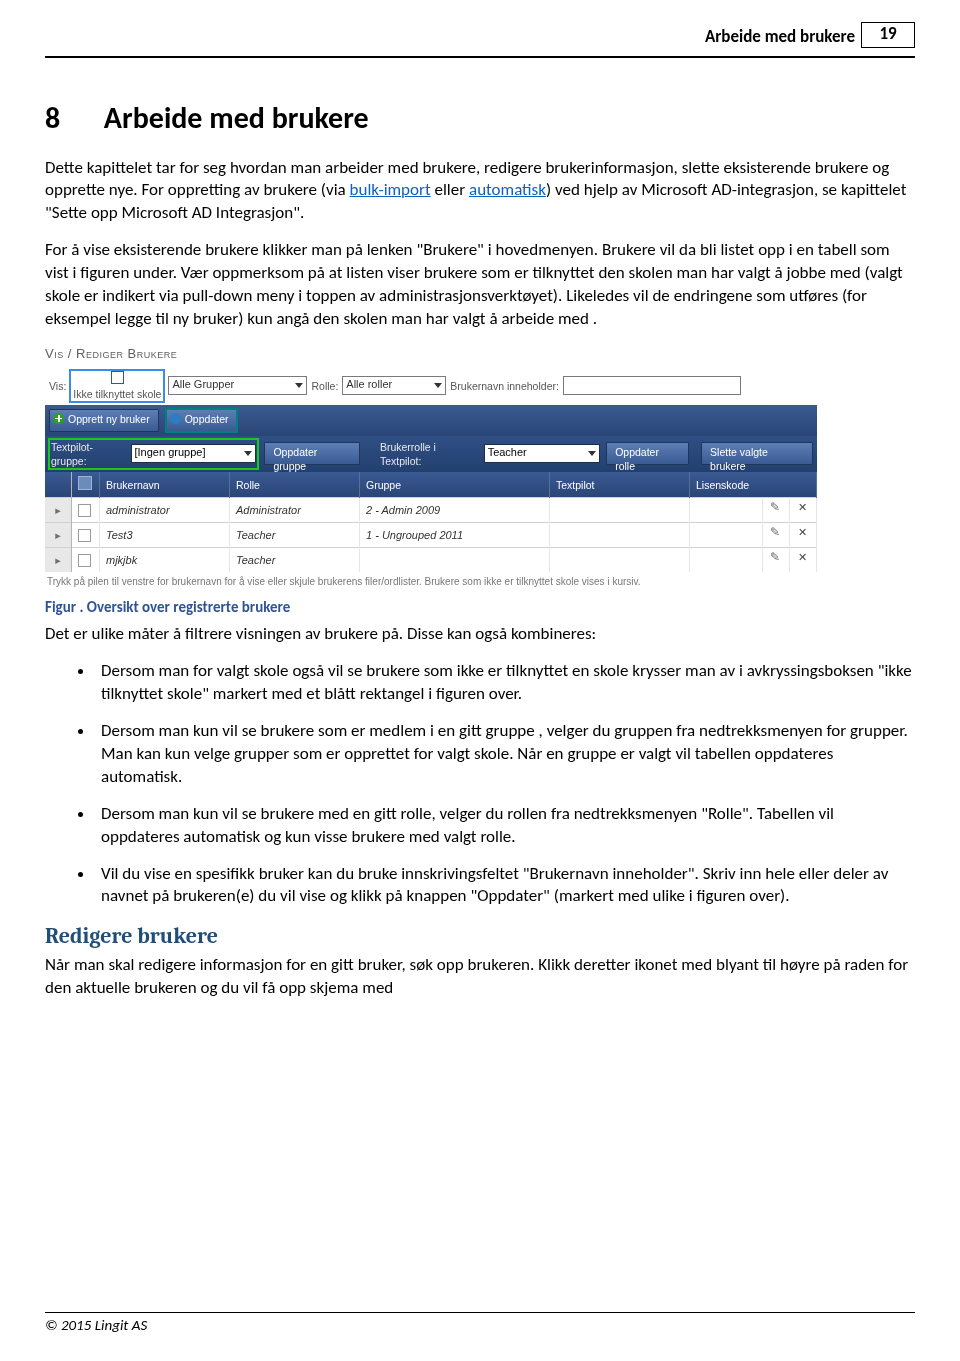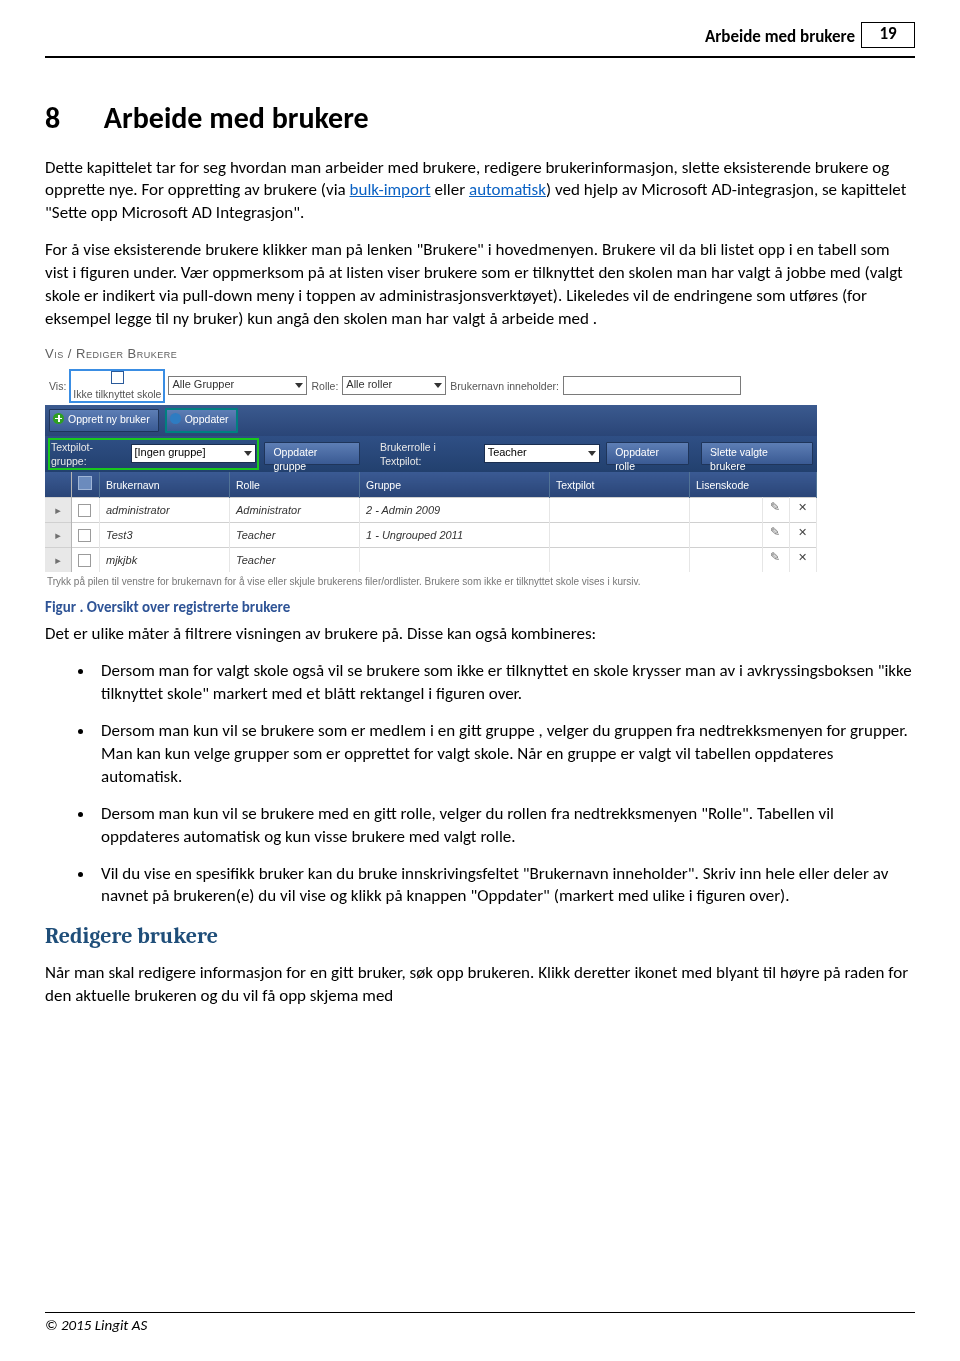--- a/index.html
+++ b/index.html
@@ -413,20 +413,20 @@
 
   <p class="body">Det er ulike måter å filtrere visningen av brukere på. Disse kan også kombineres:</p>
 
   <ul class="bul">
     <li>Dersom man for valgt skole også vil se brukere som ikke er tilknyttet en skole krysser man av i avkryssingsboksen "ikke tilknyttet skole" markert med et blått rektangel i figuren over.</li>
     <li>Dersom man kun vil se brukere som er medlem i en gitt gruppe , velger du gruppen fra nedtrekksmenyen for grupper.  Man kan kun velge grupper som er opprettet for valgt skole. Når en gruppe er valgt vil tabellen oppdateres automatisk.</li>
     <li>Dersom man kun vil se brukere med en gitt rolle, velger du rollen fra nedtrekksmenyen "Rolle". Tabellen vil oppdateres automatisk og kun visse brukere med valgt rolle.</li>
     <li>Vil du vise en spesifikk bruker kan du bruke innskrivingsfeltet  "Brukernavn inneholder". Skriv inn hele eller deler av navnet på brukeren(e) du vil vise og klikk på knappen "Oppdater" (markert med ulike i figuren over).</li>
   </ul>
 
-  <h2 class="sub blue" style="margin-top:6px;margin-bottom:10px;">Redigere brukere</h2>
+  <h2 class="sub blue" style="margin-top:6px;margin-bottom:2px;">Redigere brukere</h2>
   <p class="body" style="margin-bottom:0">Når man skal redigere informasjon for en gitt bruker, søk opp brukeren. Klikk deretter ikonet med blyant til høyre på raden for den aktuelle brukeren og du vil få opp skjema med</p>
 
   <div class="footer">
     <div class="footer-line">© 2015 Lingit AS</div>
   </div>
 
 </div>
 
 </body></html>

